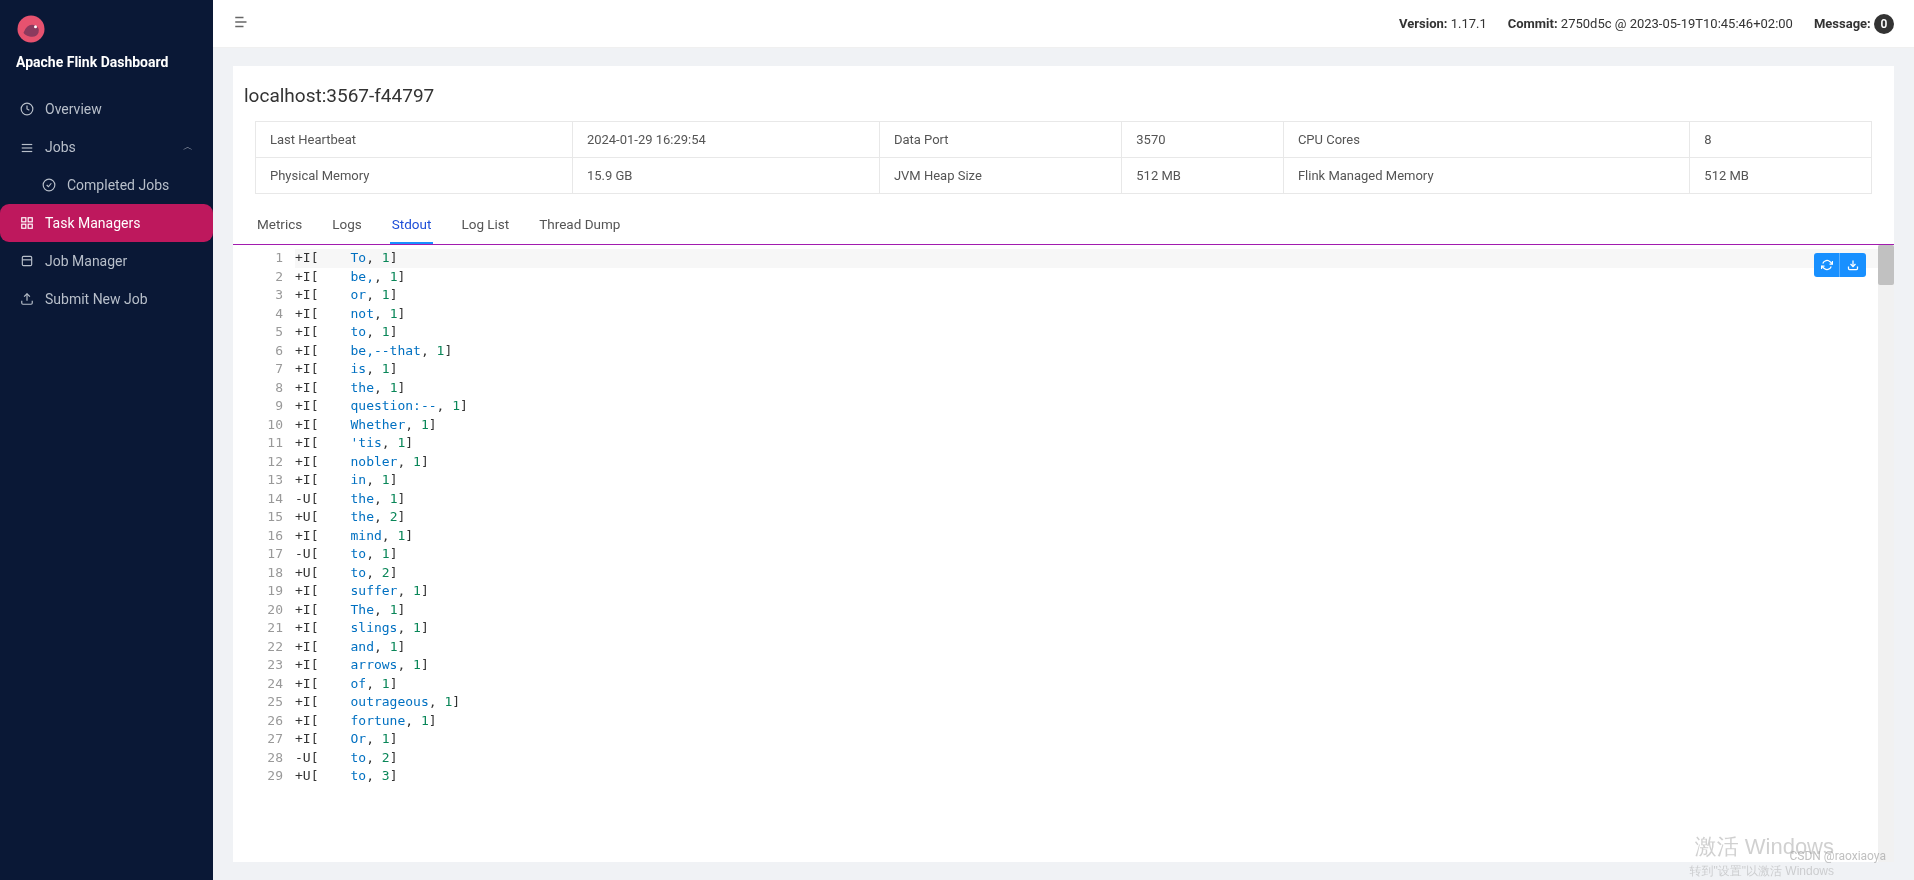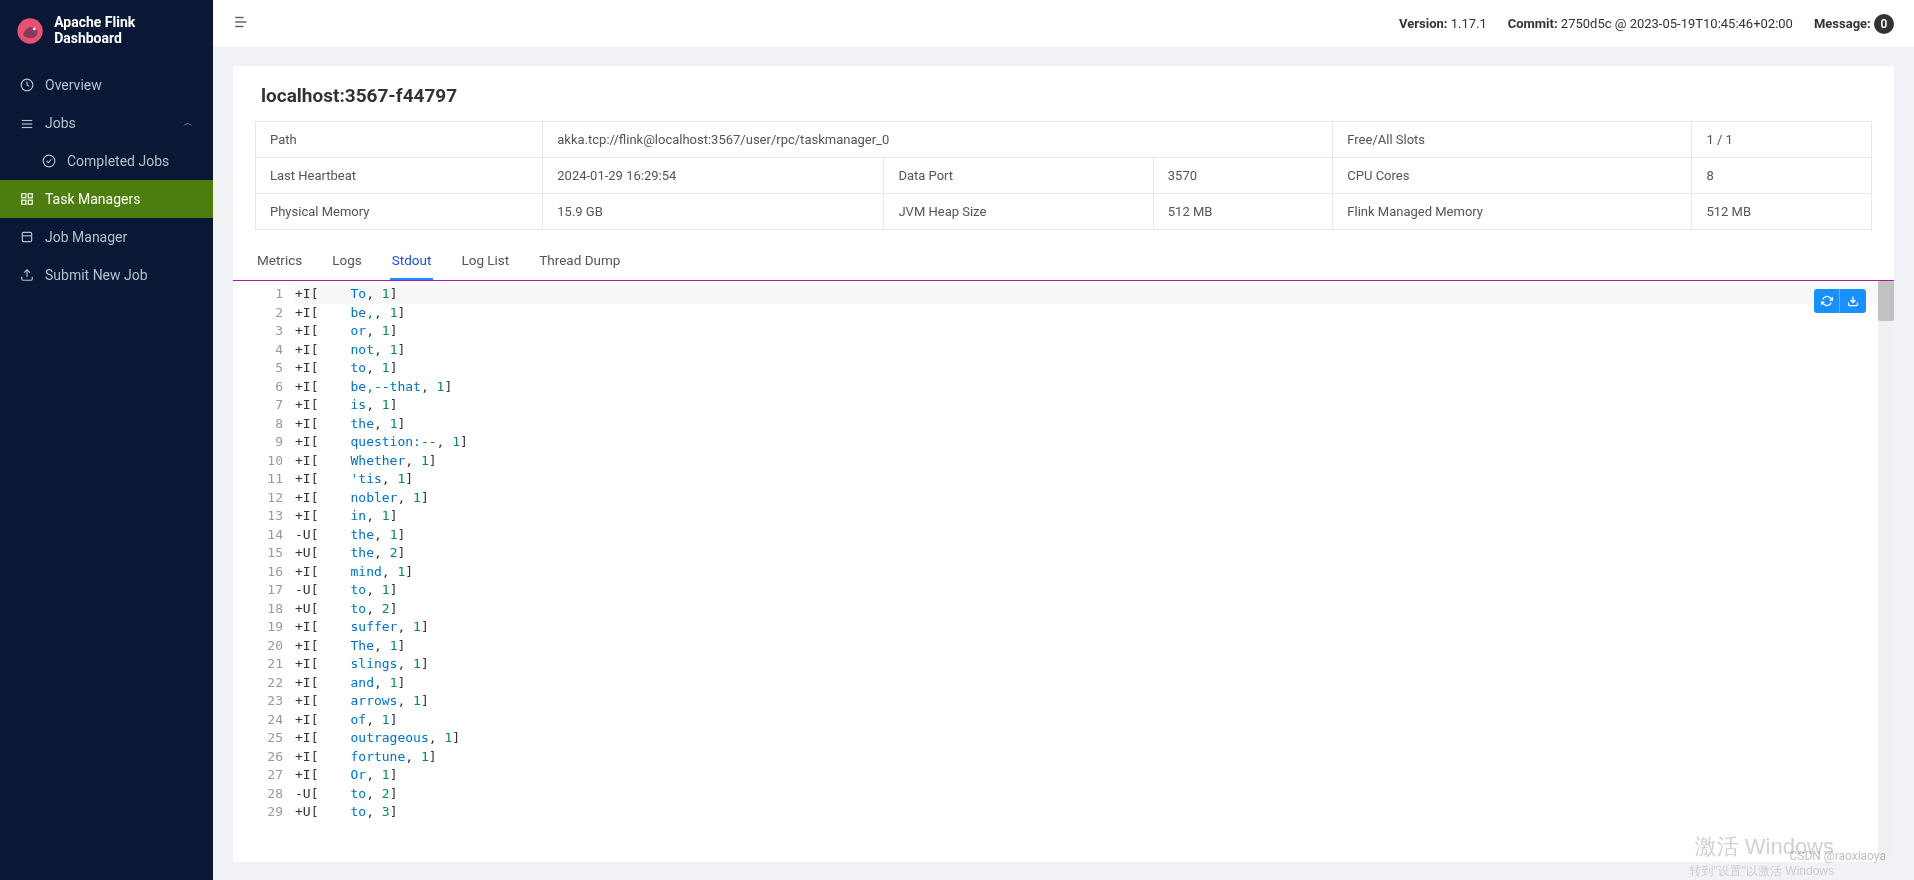--- a/index.html
+++ b/index.html
@@ -1,45 +1,45 @@
 <!DOCTYPE html>
 <html><head>
   <meta charset="utf-8">
   <style>
     * { margin: 0; padding: 0; box-sizing: border-box; }
     body { font-family: -apple-system, BlinkMacSystemFont, "Segoe UI", Roboto, sans-serif; font-size: 14px; color: #333; overflow: hidden; }
     
     .app { display: flex; height: 100vh; }
     
     .sidebar { width: 213px; background: #0a1836; color: #fff; flex-shrink: 0; display: flex; flex-direction: column; }
-    .sidebar-header { display: flex; align-items: flex-end; padding: 14px 16px; gap: 10px; }
+    .sidebar-header { display: flex; align-items: flex-start; padding: 14px 16px; gap: 10px; flex-direction: column; }
     .sidebar-logo { width: 30px; height: 30px; }
     .sidebar-title { font-weight: 700; font-size: 14px; color: #fff; }
     
     .sidebar-nav { flex: 1; padding-top: 6px; }
     .nav-item { display: flex; align-items: center; padding: 11px 20px; color: #b8bfca; cursor: pointer; gap: 11px; font-size: 14px; }
-    .nav-item.active { background: #4d7c0f; color: #fff; }
+    .nav-item.active { background: #be185d; color: #fff; border-radius: 9px; }
     .nav-item.parent { justify-content: space-between; }
     .nav-item-left { display: flex; align-items: flex-end; gap: 11px; }
     .nav-subitem { padding-left: 42px; }
     .nav-icon { width: 14px; height: 14px; display: inline-flex; align-items: center; justify-content: center; }
     .chevron-up { font-size: 10px; color: #b8bfca; }
     
     .main { flex: 1; display: flex; flex-direction: column; background: #f0f2f5; overflow: hidden; }
     
     .topbar { background: #fff; height: 48px; display: flex; align-items: center; justify-content: space-between; padding: 0 20px; border-bottom: 1px solid #f0f0f0; }
     .hamburger { font-size: 18px; color: #666; cursor: pointer; }
     .topbar-right { display: flex; align-items: center; gap: 21px; color: #333; font-size: 13px; }
     .topbar-label { font-weight: 700; }
     .badge-circle { display: inline-flex; align-items: center; justify-content: center; width: 20px; height: 20px; border-radius: 50%; background: #333; color: #fff; font-size: 12px; font-weight: 600; }
     
     .content { flex: 1; padding: 18px 20px; overflow: hidden; display: flex; flex-direction: column; }
     .card { background: #fff; flex: 1; display: flex; flex-direction: column; overflow: hidden; }
     
-    .page-title { font-size: 19px; color: #333; padding: 18px 28px 14px; font-weight: 700; }
+    .page-title { font-size: 19px; color: #333; padding: 18px 11px 14px; font-weight: 400; }
     
     .info-table { border-collapse: collapse; width: calc(100% - 44px); margin: 0 22px; }
     .info-table td { border: 1px solid #e8e8e8; padding: 10px 14px; font-size: 13px; color: #555; }
     .info-table td.label { color: #555; }
     
     .tabs { display: flex; gap: 26px; padding: 0 22px; margin-top: 12px; border-bottom: 1px solid #a21caf; }
     .tab { padding: 10px 2px; cursor: pointer; font-size: 13.5px; color: #555; border-bottom: 2px solid transparent; }
     .tab.active { color: #1d4ed8; border-bottom-color: #1890ff; }
     
     .log-area { flex: 1; display: flex; position: relative; overflow: hidden; padding: 4px 0 0 0; font-family: Consolas, Monaco, monospace; font-size: 13px; }
@@ -167,26 +167,20 @@
         </span>
       </div>
     </div>
 
     <div class="content">
       <div class="card">
         <h1 class="page-title">localhost:3567-f44797</h1>
 
         <table class="info-table">
           <tbody>
-              <tr>
-            <td class="label" style="width:16%">Path</td>
-            <td colspan="3">akka.tcp://flink@localhost:3567/user/rpc/taskmanager_0</td>
-            <td class="label" style="width:20%">Free/All Slots</td>
-            <td style="width:10%">1 / 1</td>
-          </tr>
           <tr>
             <td class="label">Last Heartbeat</td>
             <td style="width:19%">2024-01-29 16:29:54</td>
             <td class="label" style="width:15%">Data Port</td>
             <td style="width:10%">3570</td>
             <td class="label">CPU Cores</td>
             <td>8</td>
           </tr>
           <tr>
             <td class="label">Physical Memory</td>

